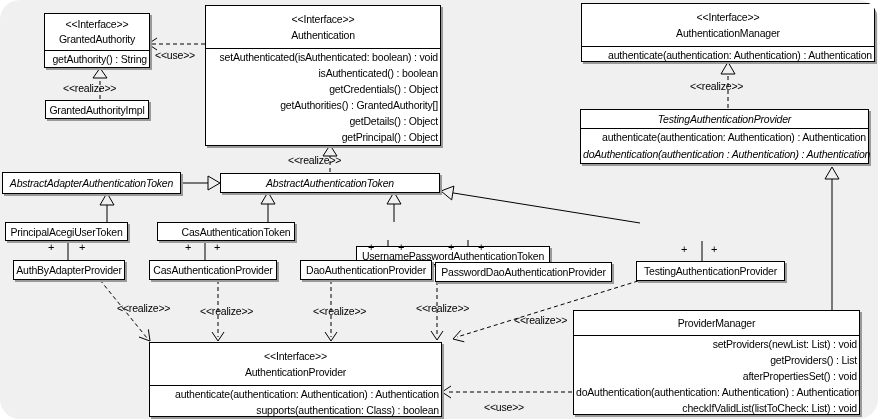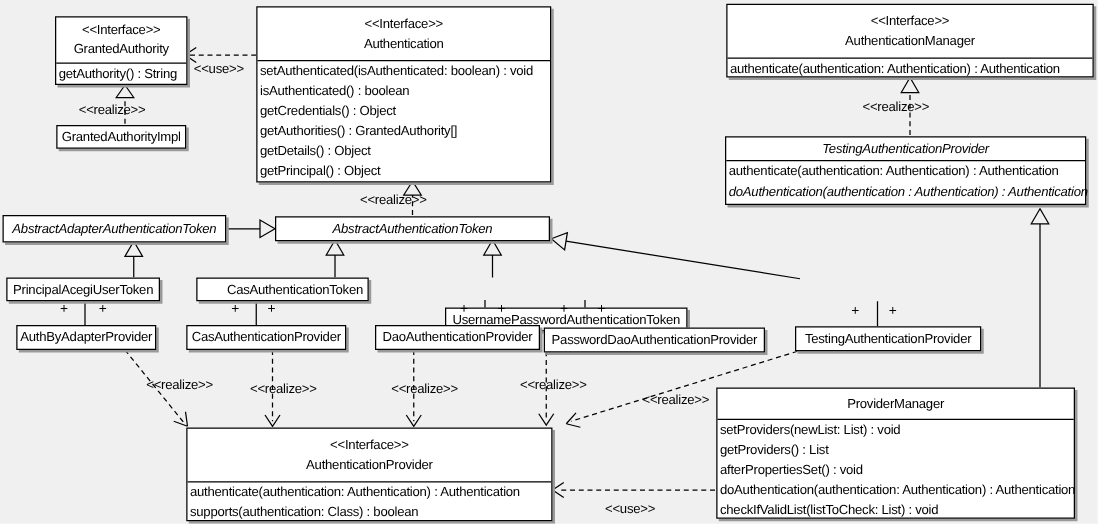--- a/index.html
+++ b/index.html
@@ -1,28 +1,28 @@
 <!DOCTYPE html>
 <html><head>
 <meta charset="utf-8">
 <style>
   html,body{margin:0;padding:0;}
   #stage{
     position:relative;width:878px;height:419px;background:#f0f0f0;
-    font-family:"Liberation Sans",sans-serif;color:#000;overflow:hidden;
+    font-family:"Liberation Sans",sans-serif;color:#000;overflow:hidden;border-radius:20px;
   }
   .cls{
     position:absolute;background:#fff;border:1px solid #000;
     box-shadow:2px 2px 0 #9a9a9a;font-size:10.5px;letter-spacing:-0.2px;
   }
   .hdr{border-bottom:1px solid #000;text-align:center;line-height:15px;padding:3px 1px;}
   .hdr-tall{border-bottom:1px solid #000;text-align:center;line-height:16px;padding:5px 1px;}
   .hdr-sm{border-bottom:1px solid #000;text-align:center;line-height:14px;padding:2px 1px;}
   .hdr-pm{border-bottom:1px solid #000;text-align:center;line-height:20px;padding:2px 1px;}
-  .m{line-height:16px;padding:0 2px;white-space:nowrap;}
+  .m{line-height:16px;padding:0 2px;white-space:nowrap;text-align:right;}
   .m17{line-height:17px;}
   .it{font-style:italic;}
   .simple{display:flex;align-items:center;justify-content:center;white-space:nowrap;}
   .elabel{position:absolute;font-size:10.5px;letter-spacing:-0.2px;white-space:nowrap;}
   .plus{position:absolute;font-size:11px;}
   svg#wires{position:absolute;left:0;top:0;pointer-events:none;}
   svg#wires g{pointer-events:stroke;}
 </style>
 </head>
 <body>

